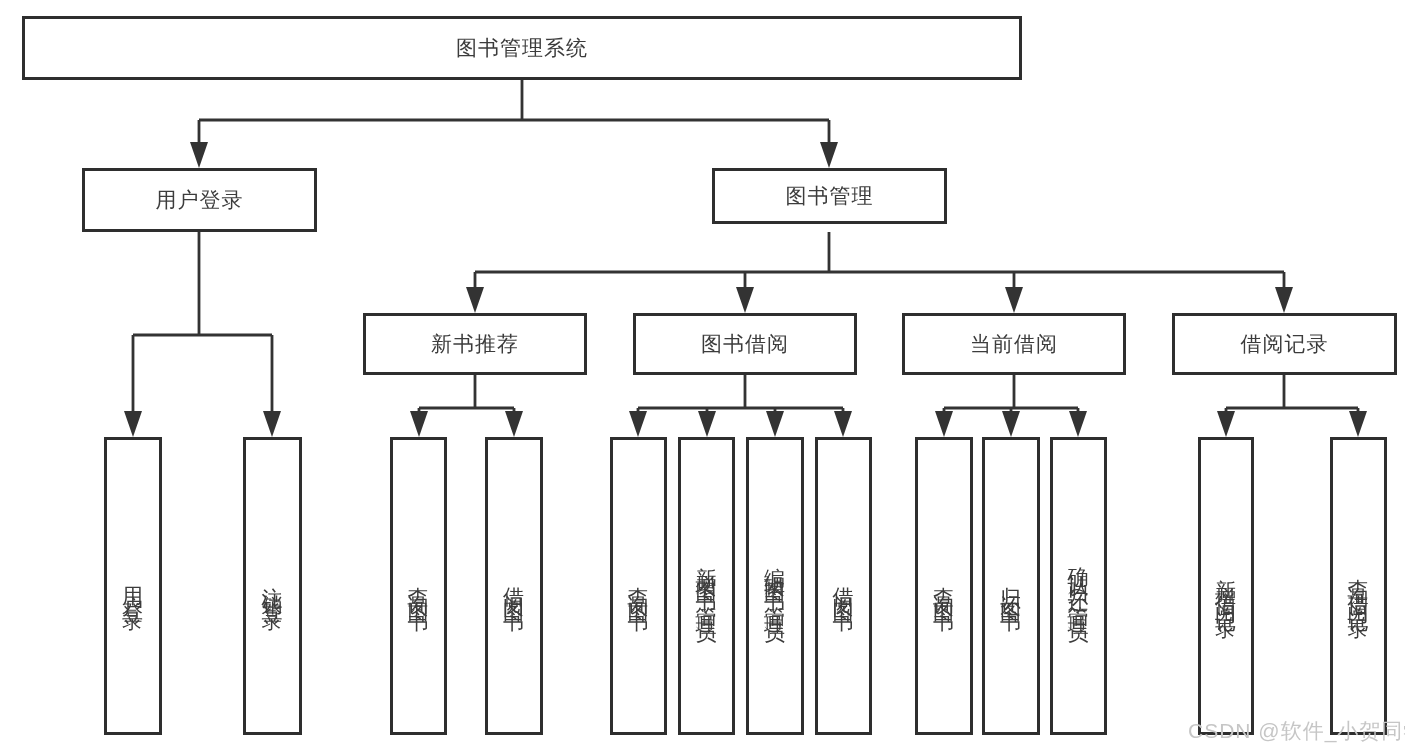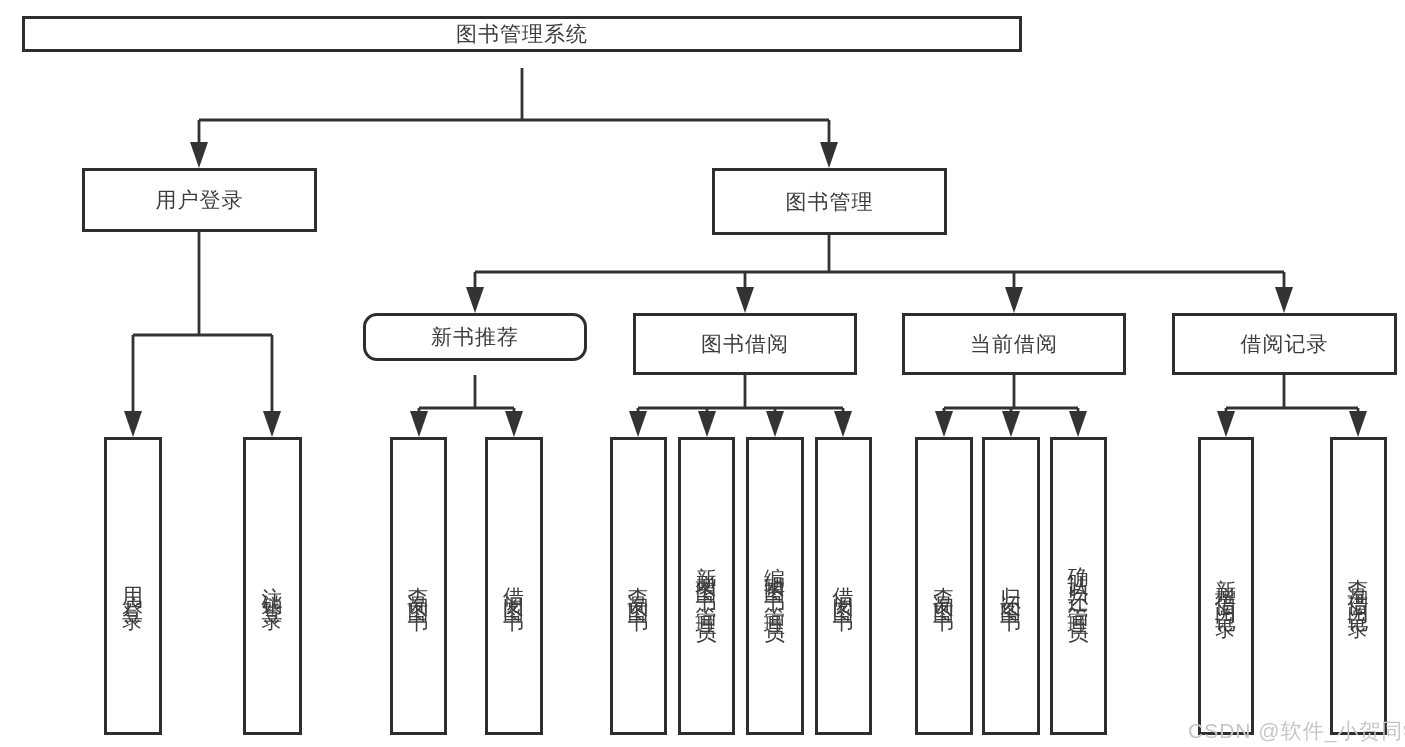--- a/index.html
+++ b/index.html
@@ -78,32 +78,32 @@
       <polygon points="766,411 784,411 775,437"></polygon>
       <polygon points="834,411 852,411 843,437"></polygon>
       <polygon points="935,411 953,411 944,437"></polygon>
       <polygon points="1002,411 1020,411 1011,437"></polygon>
       <polygon points="1069,411 1087,411 1078,437"></polygon>
       <polygon points="1217,411 1235,411 1226,437"></polygon>
       <polygon points="1349,411 1367,411 1358,437"></polygon>
     </g>
   </svg>
 
-  <div class="box" style="left:22px;top:16px;width:1000px;height:36px;">
+  <div class="box" style="left:22px;top:16px;width:1000px;height:64px;">
     <span>图书管理系统</span>
   </div>
 
   <div class="box" style="left:82px;top:168px;width:235px;height:64px;">
     <span>用户登录</span>
   </div>
-  <div class="box" style="left:712px;top:168px;width:235px;height:67px;">
+  <div class="box" style="left:712px;top:168px;width:235px;height:56px;">
     <span>图书管理</span>
   </div>
 
-  <div class="box" style="left:363px;top:313px;width:224px;height:48px;border-radius:14px;">
+  <div class="box" style="left:363px;top:313px;width:224px;height:62px;">
     <span>新书推荐</span>
   </div>
   <div class="box" style="left:633px;top:313px;width:224px;height:62px;">
     <span>图书借阅</span>
   </div>
   <div class="box" style="left:902px;top:313px;width:224px;height:62px;justify-content:center;">
     <span>当前借阅</span>
   </div>
   <div class="box" style="left:1172px;top:313px;width:225px;height:62px;">
     <span>借阅记录</span>

